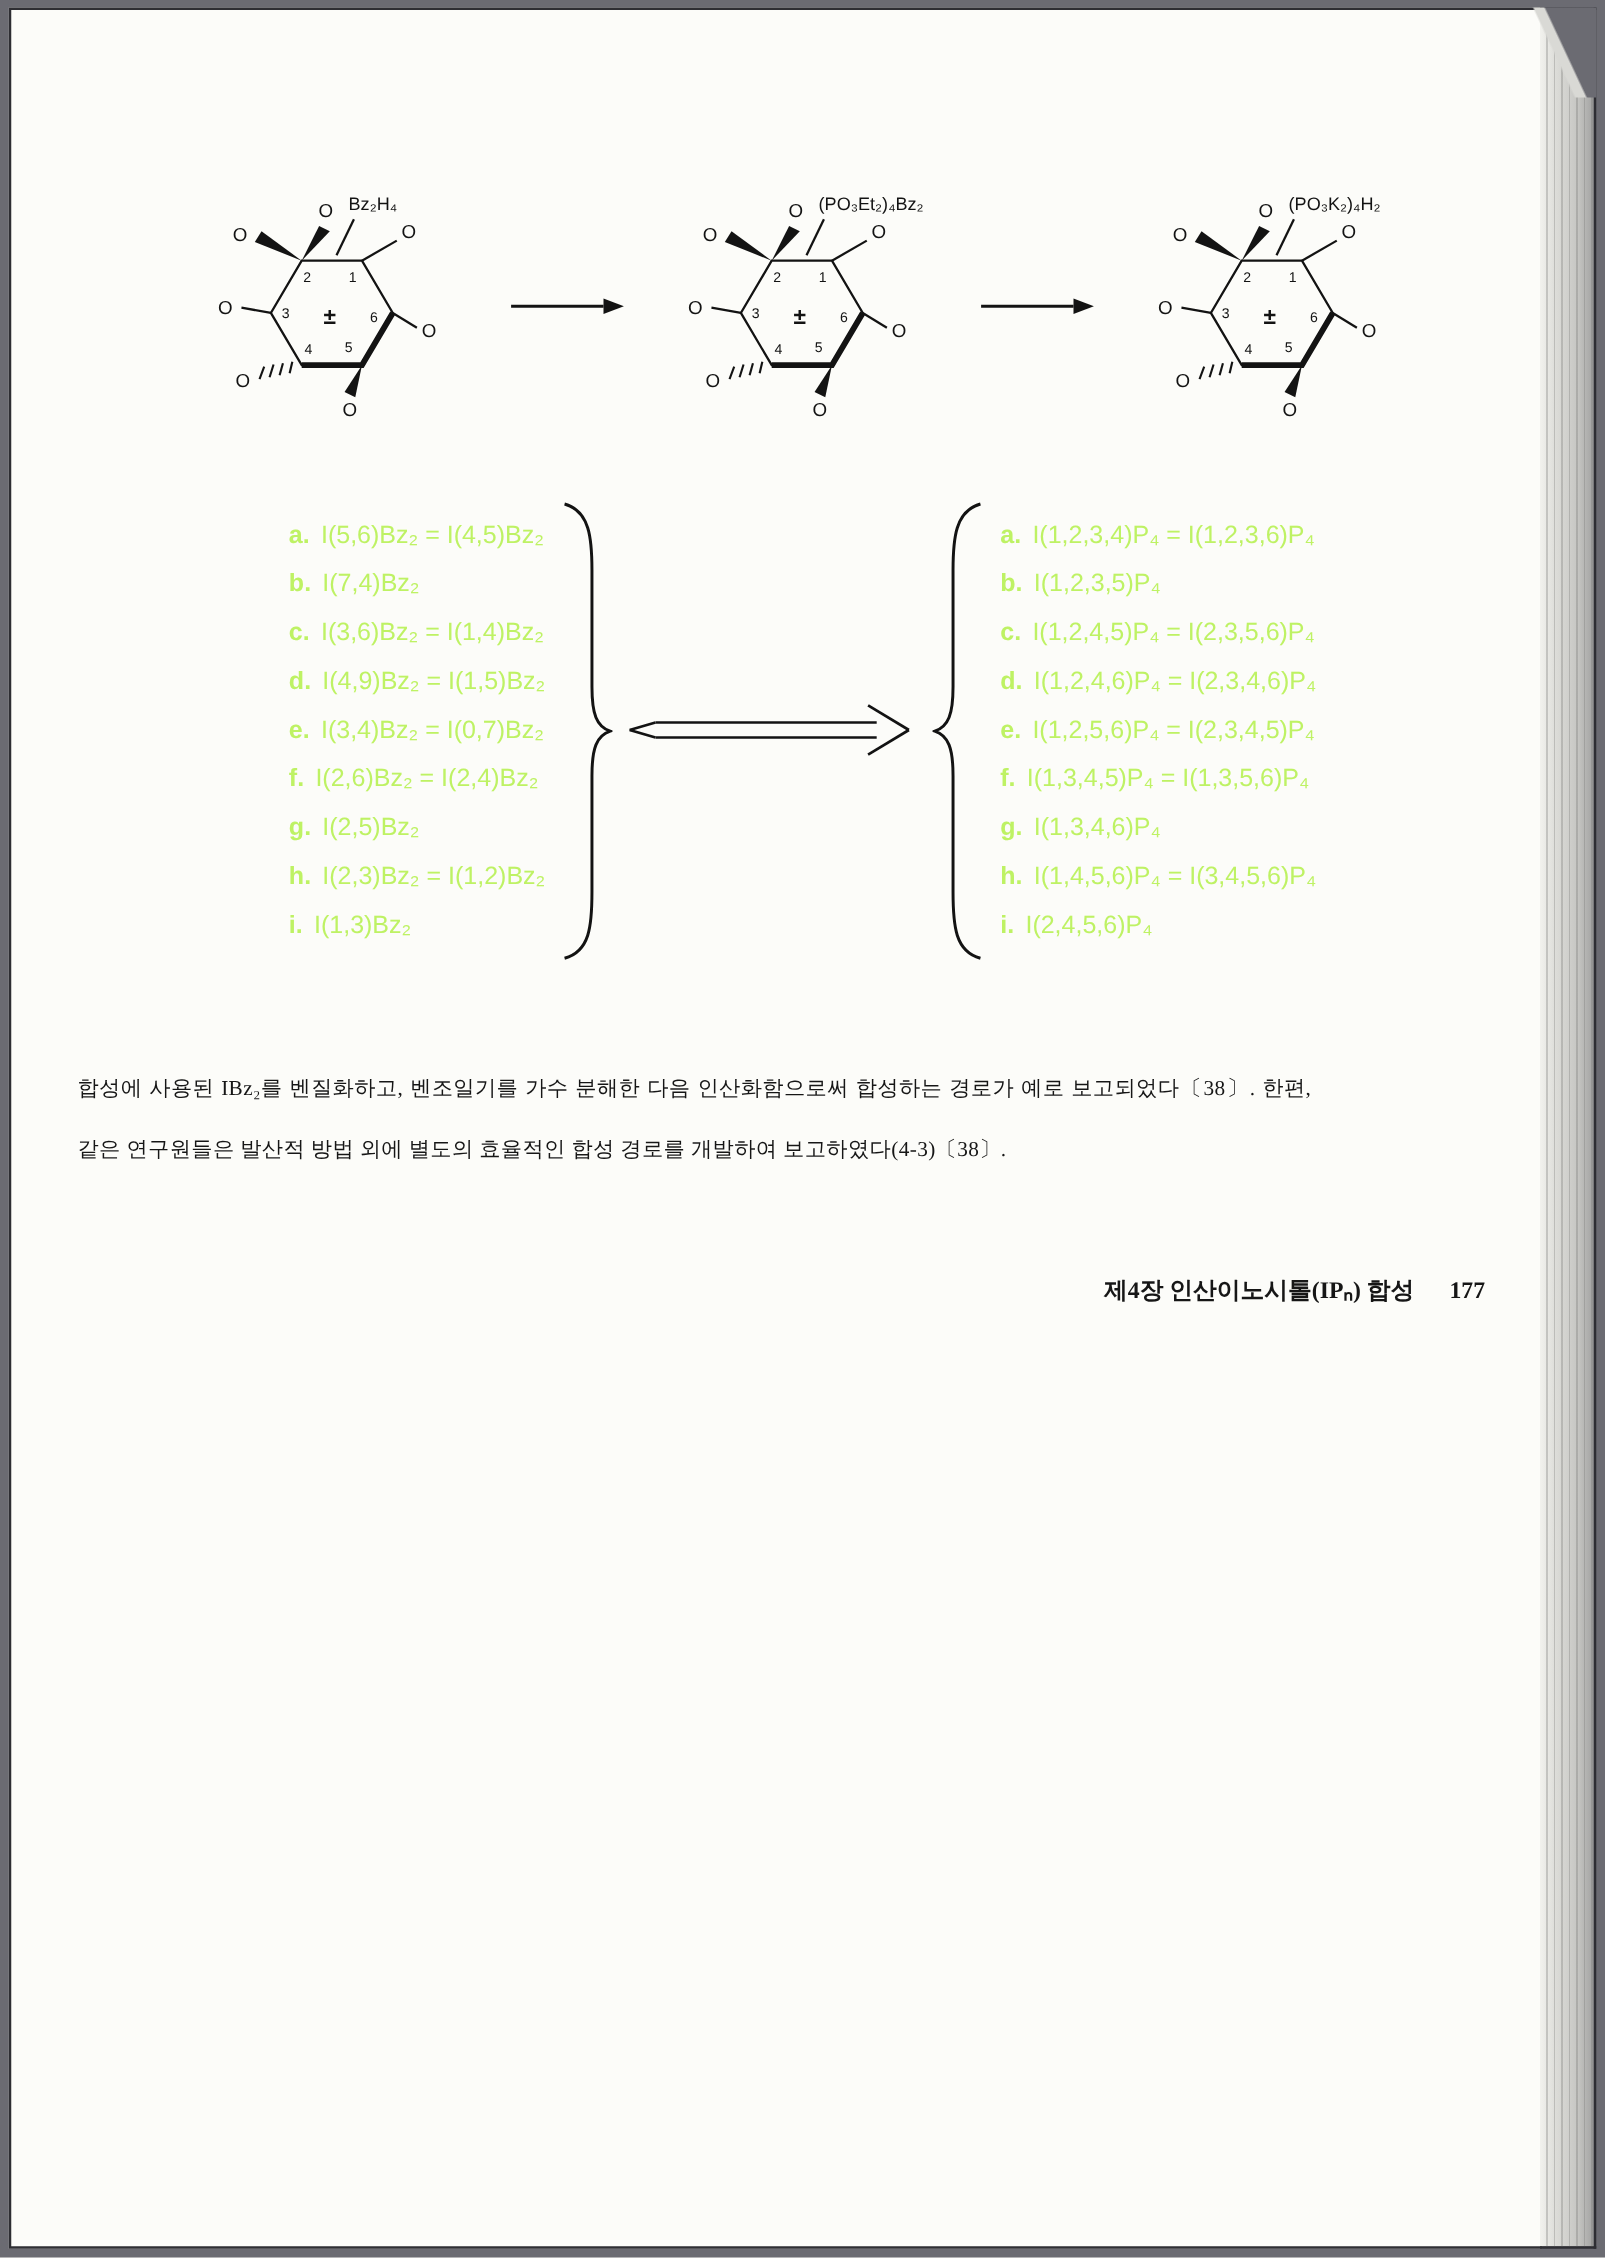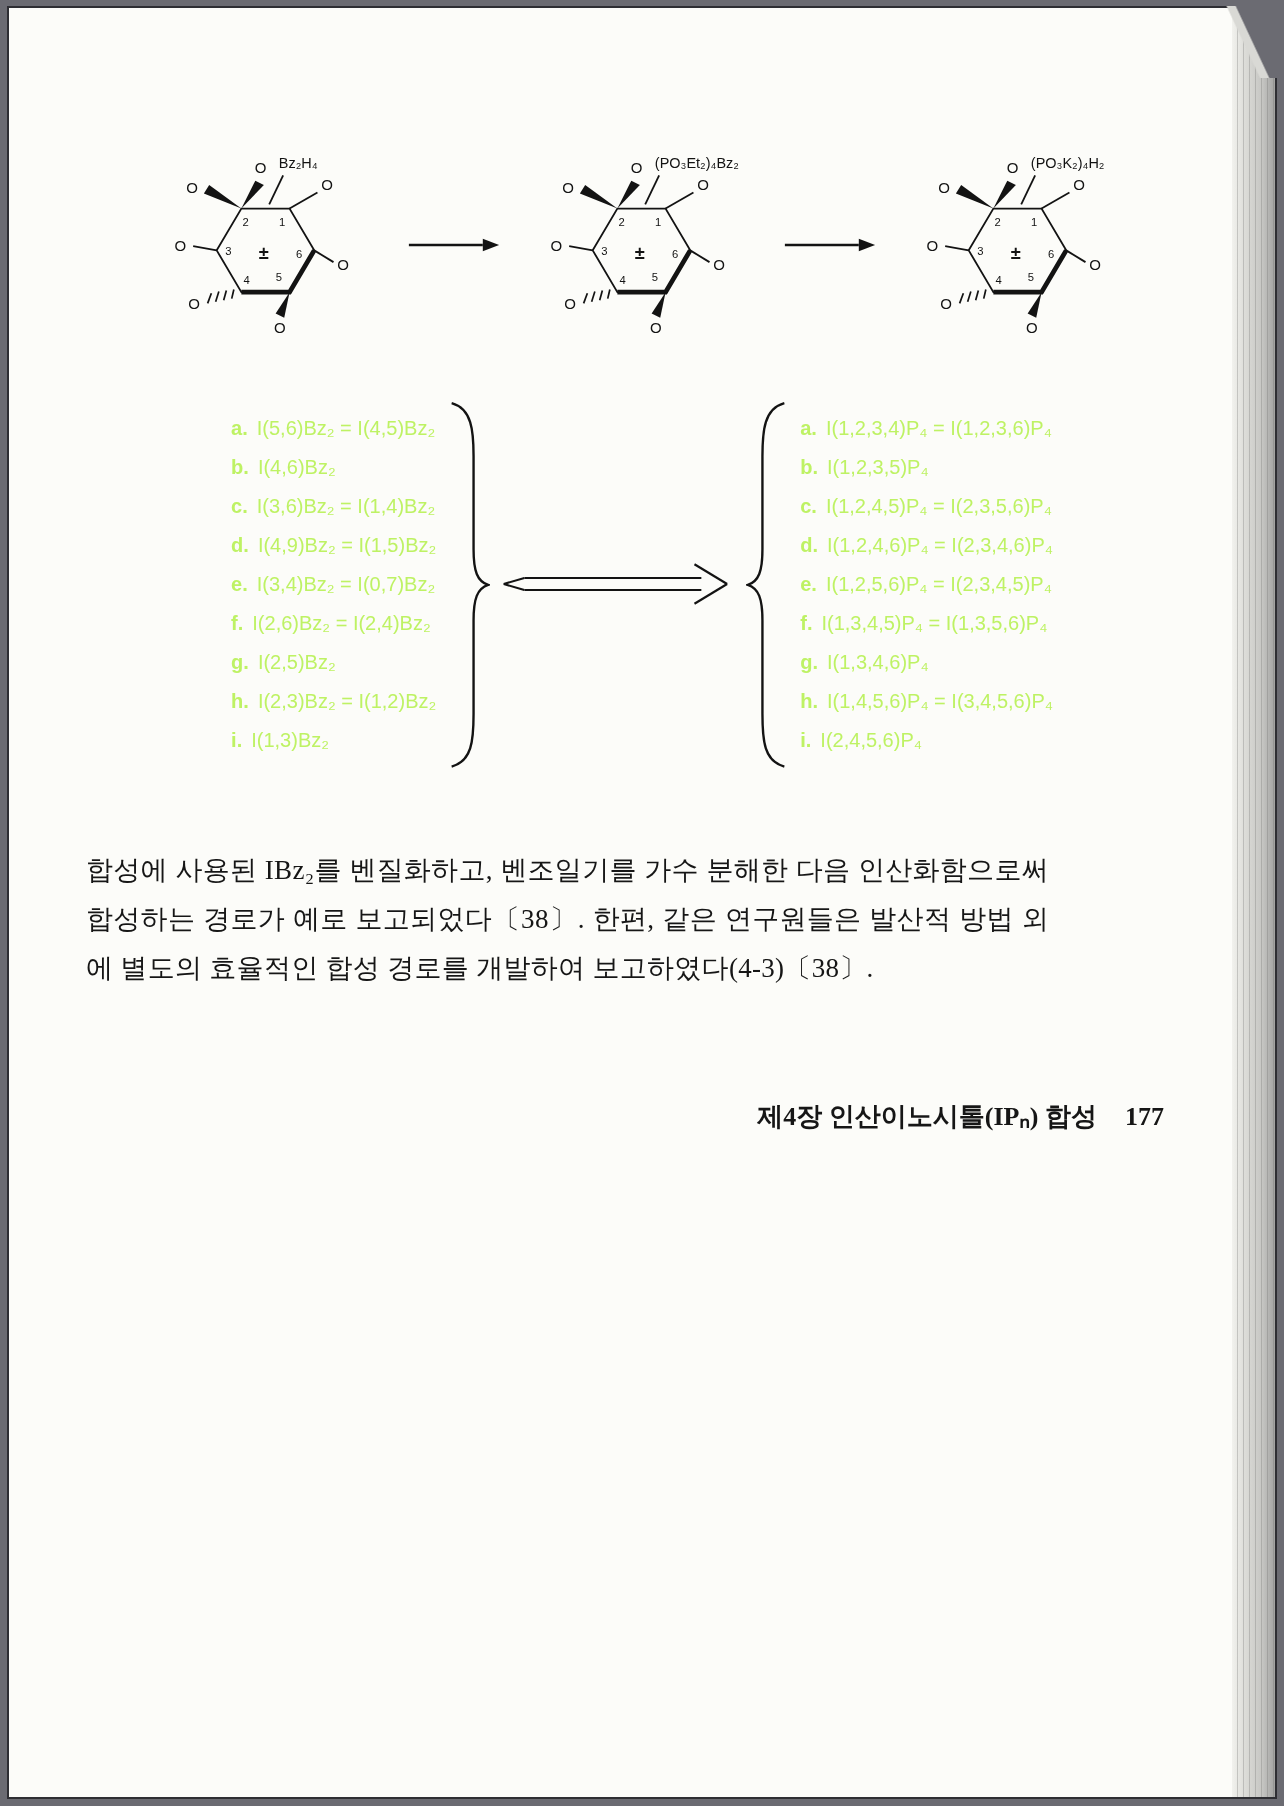--- a/index.html
+++ b/index.html
@@ -44,30 +44,30 @@
   .lists-row { display: flex; justify-content: center; align-items: center; margin-top: 28px; gap: 12px; }
   .compound-list { font-family: "Liberation Sans", sans-serif; font-size: 20px; color: #bef264; }
   .compound-item { margin: 0 0 16px 0; white-space: nowrap; }
   .compound-item:last-child { margin-bottom: 0; }
   .compound-item .letter { font-weight: bold; margin-right: 9px; }
   .brace, .dbl-arrow { flex: 0 0 auto; }
 
   .caption { text-align: center; margin-top: 28px; font-size: 25px; letter-spacing: 1px; }
 
   .para {
-    margin: 0 235px 0 86px;
-    font-size: 27px; line-height: 49px;
+    margin: 0 235px 0 62px;
+    font-size: 17px; line-height: 49px;
     text-align: justify; letter-spacing: .3px;
   }
   .para.first { margin-top: 56px; }
   .para.indented { text-indent: 1.6em; margin-top: 2px; }
 
   .footer {
-    margin-top: 104px; padding-right: 120px;
-    text-align: right; font-size: 26px; font-weight: bold;
+    margin-top: 74px; padding-right: 96px;
+    text-align: right; font-size: 19px; font-weight: bold;
   }
   .footer .pagenum { margin-left: 28px; }
 </style>
 </head>
 <body>
 
 <div class="page"></div>
 <div class="edge-right"></div>
 <div class="corner-fold"></div>
 
@@ -188,21 +188,21 @@
       <text x="107" y="134" font-size="10.5" text-anchor="middle">4</text>
       <text x="137" y="132" font-size="10.5" text-anchor="middle">5</text>
       <text x="123" y="111" font-size="17" font-weight="bold" text-anchor="middle">±</text>
     </g>
   </svg>
     </div>
 
   <div class="lists-row">
     <div class="compound-list" id="left-list">
         <div class="compound-item"><span class="letter">a.</span><span>I(5,6)Bz₂ = I(4,5)Bz₂</span></div>
-        <div class="compound-item"><span class="letter">b.</span><span>I(4,6)Bz₂</span></div>
+        <div class="compound-item"><span class="letter">b.</span><span>I(7,4)Bz₂</span></div>
         <div class="compound-item"><span class="letter">c.</span><span>I(3,6)Bz₂ = I(1,4)Bz₂</span></div>
         <div class="compound-item"><span class="letter">d.</span><span>I(4,9)Bz₂ = I(1,5)Bz₂</span></div>
         <div class="compound-item"><span class="letter">e.</span><span>I(3,4)Bz₂ = I(0,7)Bz₂</span></div>
         <div class="compound-item"><span class="letter">f.</span><span>I(2,6)Bz₂ = I(2,4)Bz₂</span></div>
         <div class="compound-item"><span class="letter">g.</span><span>I(2,5)Bz₂</span></div>
         <div class="compound-item"><span class="letter">h.</span><span>I(2,3)Bz₂ = I(1,2)Bz₂</span></div>
         <div class="compound-item"><span class="letter">i.</span><span>I(1,3)Bz₂</span></div>
       </div>
 
     <svg class="brace" viewBox="0 0 46 412" width="42" height="412">

